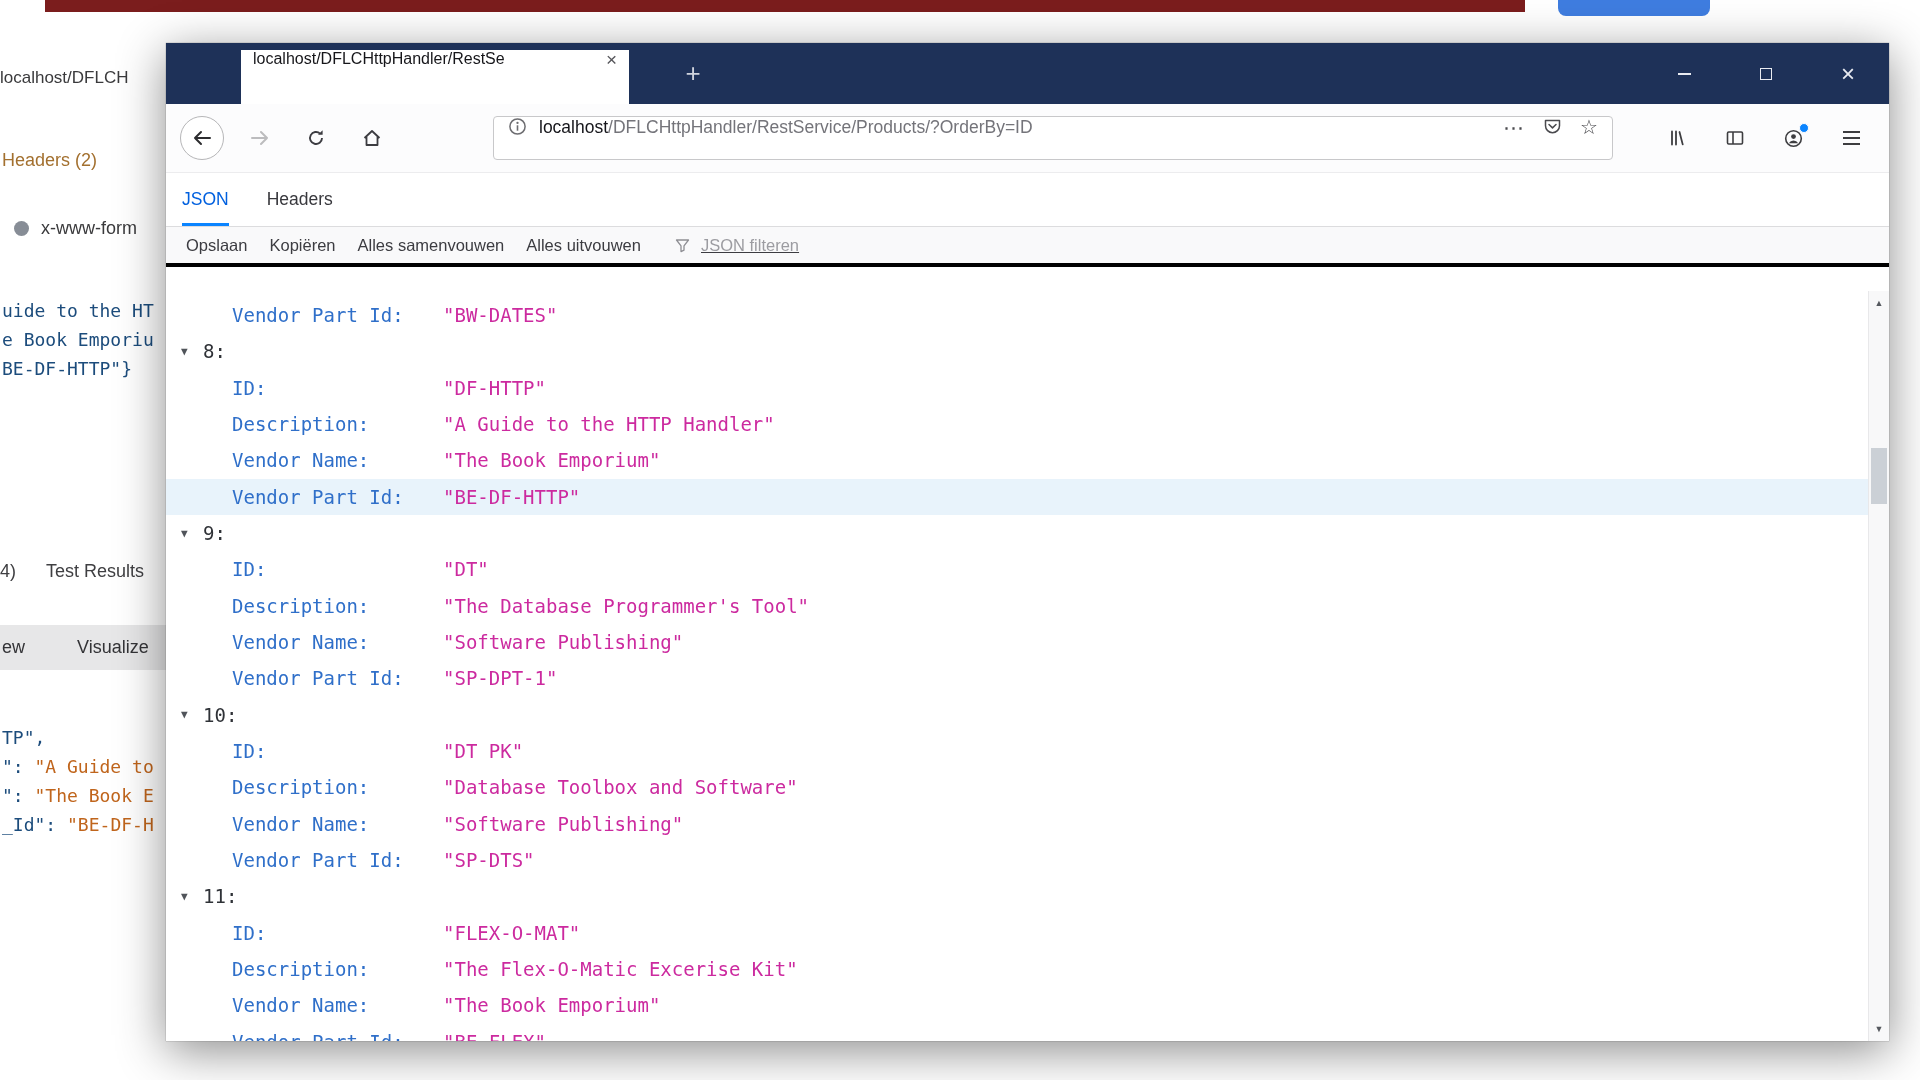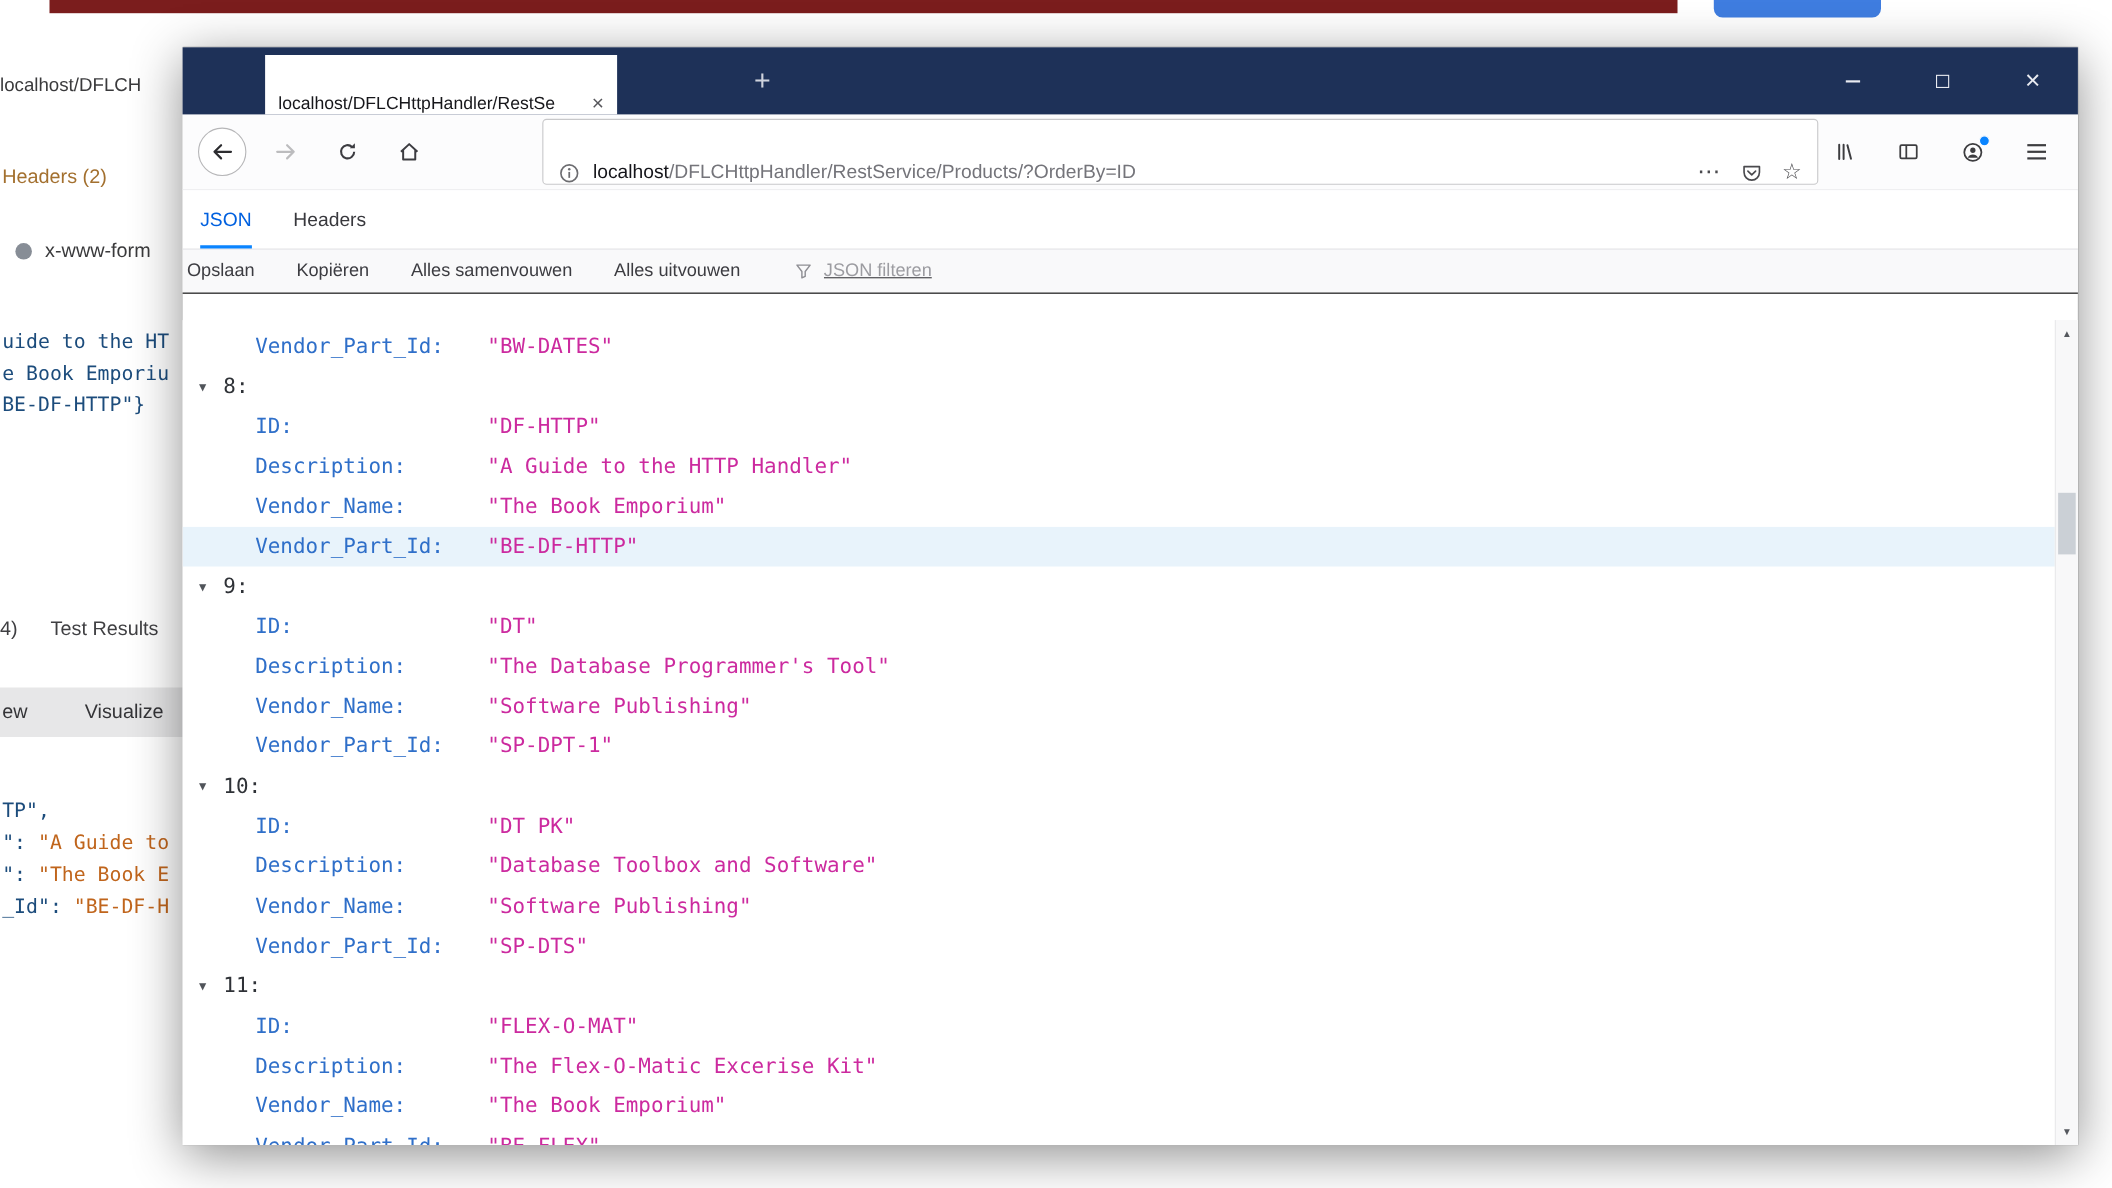--- a/index.html
+++ b/index.html
@@ -26,56 +26,56 @@
   .bg-viewband{position:absolute;left:0;top:625px;width:168px;height:45px;background:#e7e7e8;display:flex;align-items:center;font-size:18px;color:#343437;}
   .bg-viewband .frag{margin-left:2px;}
   .bg-viewband .lbl{margin-left:52px;white-space:nowrap;}
 
   
   .fx-window{position:absolute;left:166px;top:43px;width:1723px;height:998px;background:#fff;
     box-shadow:0 10px 45px rgba(0,0,0,.45),0 0 1px rgba(0,0,0,.5);display:flex;flex-direction:column;}
 
   
   .titlebar{position:relative;height:61px;background:var(--titlebar);flex:0 0 auto;}
-  .fx-tab{position:absolute;left:75px;top:7px;width:320px;height:54px;background:#fff;display:flex;align-items:flex-end;padding:0 12px;box-sizing:border-box;}
+  .fx-tab{position:absolute;left:75px;top:7px;width:388px;height:54px;background:#fff;display:flex;align-items:flex-start;padding:0 12px;box-sizing:border-box;}
   .fx-tab-title{flex:1;font-size:16px;color:#16161a;white-space:nowrap;overflow:hidden;}
   .fx-tab-close{font-size:19px;color:#57575c;margin-left:6px;line-height:1;}
   .newtab{position:absolute;left:505px;top:0;height:61px;width:44px;display:flex;align-items:center;justify-content:center;font-size:26px;color:#cfd3dd;font-weight:300;}
   .win-controls{position:absolute;right:0;top:0;height:61px;display:flex;}
   .win-btn{width:82px;height:61px;display:flex;align-items:center;justify-content:center;}
   .glyph-min{width:13px;height:2px;background:#e9ebf1;display:block;}
   .glyph-max{width:12px;height:12px;border:1.5px solid #e9ebf1;display:block;box-sizing:border-box;}
   .glyph-close{font-size:24px;color:#e9ebf1;line-height:1;}
 
   
   .navbar{height:69px;flex:0 0 auto;display:flex;align-items:center;padding:0 14px;background:#fcfcfd;border-bottom:1px solid #ececee;box-sizing:border-box;}
   .nav-circle{width:42px;height:42px;border-radius:50%;border:1px solid #b6b6b8;background:#fff;display:flex;align-items:center;justify-content:center;flex:0 0 auto;}
   .nav-ic{width:44px;height:44px;display:flex;align-items:center;justify-content:center;flex:0 0 auto;}
   .ml14{margin-left:14px;} .ml12{margin-left:12px;}
-  .urlbar{flex:1;height:60px;margin-left:99px;border:1px solid #c8c8ca;border-radius:4px;background:#fff;display:flex;align-items:flex-end;padding:0 14px;box-sizing:border-box;min-width:0;}
+  .urlbar{flex:1;height:44px;margin-left:99px;margin-right:40px;border:1px solid #c8c8ca;border-radius:4px;background:#fff;display:flex;align-items:flex-start;padding:0 14px;box-sizing:border-box;min-width:0;}
   .url-text{font-size:17.5px;white-space:nowrap;overflow:hidden;flex:0 1 auto;min-width:0;}
   .url-host{color:#15151a;}
   .url-path{color:#74747a;}
   .url-spacer{flex:1;}
   .pa-ic{display:flex;align-items:center;justify-content:center;margin-left:18px;flex:0 0 auto;}
   .dots{font-size:21px;color:#4a4a4e;line-height:1;letter-spacing:1px;}
   .star{font-size:20px;color:#4a4a4e;line-height:1;}
   .chrome-ic{width:48px;height:44px;display:flex;align-items:center;justify-content:center;position:relative;flex:0 0 auto;}
   .chrome-ic + .chrome-ic{margin-left:10px;}
   .acct-dot{position:absolute;top:7px;right:8px;width:8px;height:8px;border-radius:50%;background:#0a84ff;border:1.5px solid #fcfcfd;}
   .burger span{display:block;width:17px;height:2px;background:#3d3d40;}
   .burger span + span{margin-top:4px;}
 
   
   .viewer-tabs{height:54px;flex:0 0 auto;display:flex;align-items:stretch;padding:0 16px;gap:38px;background:#fff;border-bottom:1px solid #dcdcde;box-sizing:border-box;}
   .vtab{display:flex;align-items:center;font-size:17.5px;color:#38383d;}
   .vtab.active{color:var(--tabactive);box-shadow:inset 0 -3px 0 #0a84ff;}
 
   
-  .viewer-actions{height:40px;flex:0 0 auto;display:flex;align-items:center;padding-left:4px;gap:38px;background:#f9f9fa;border-bottom:1px solid #000000;box-sizing:border-box;font-size:16.5px;color:#3c3c41;}
+  .viewer-actions{height:40px;flex:0 0 auto;display:flex;align-items:center;padding-left:20px;gap:22px;background:#f9f9fa;border-bottom:4px solid #000000;box-sizing:border-box;font-size:16.5px;color:#3c3c41;}
   .filter-wrap{display:flex;align-items:center;gap:9px;margin-left:12px;text-decoration:underline;}
   .filter-input{border:none;outline:none;background:transparent;font-size:16.5px;color:#3c3c41;width:300px;font-family:"Liberation Sans",sans-serif;}
   .filter-input::placeholder{color:#9c9ca1;}
 
   
   .viewer-body{flex:1;position:relative;background:#fff;overflow:hidden;margin-top:24px;}
   #json-rows{position:absolute;left:0;top:0;right:21px;padding-top:6px;}
   .row{height:36.33px;display:flex;align-items:center;font-family:"DejaVu Sans Mono",monospace;font-size:19px;white-space:pre;box-sizing:border-box;}
   .row .twisty{width:13px;margin-left:15px;font-size:11px;color:#50545a;line-height:1;flex:0 0 auto;}
   .row .ixl{margin-left:9px;color:var(--idx);}

